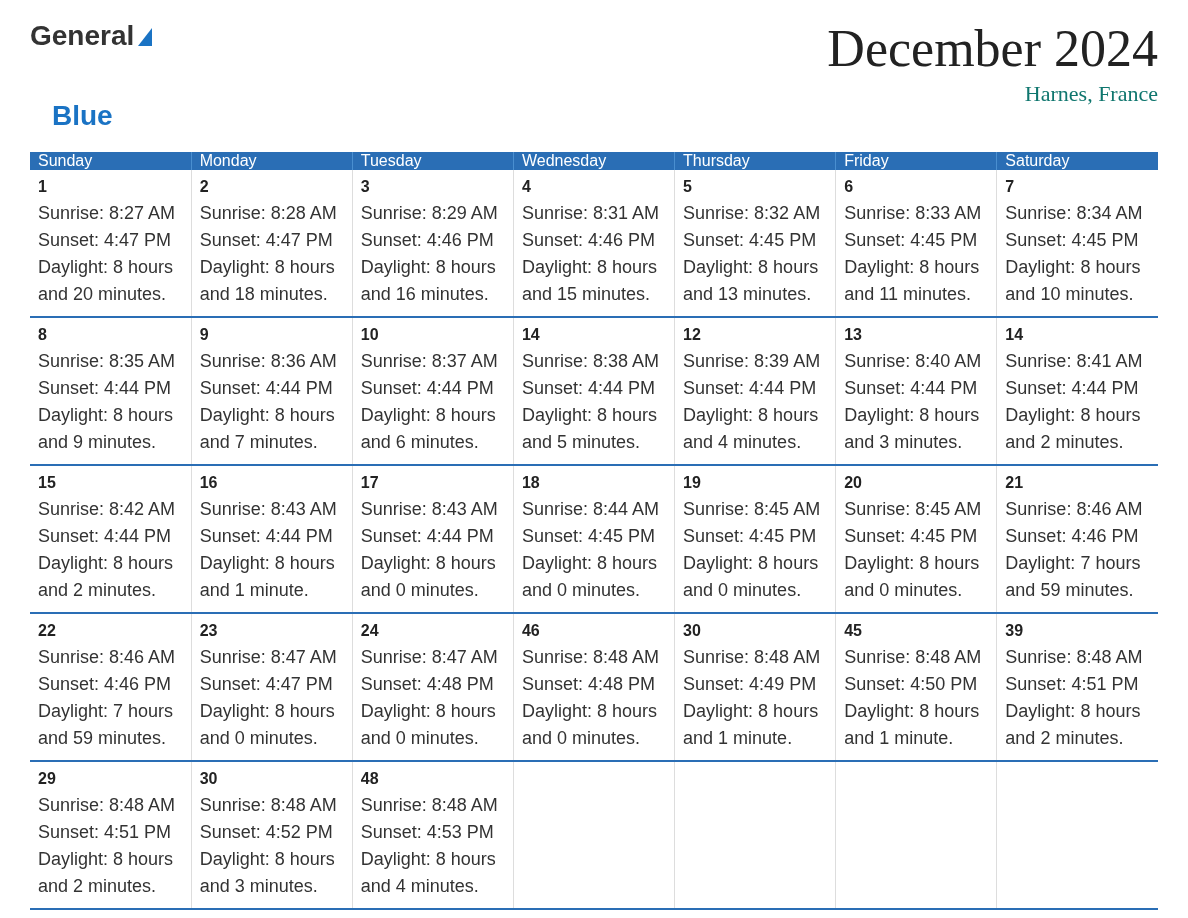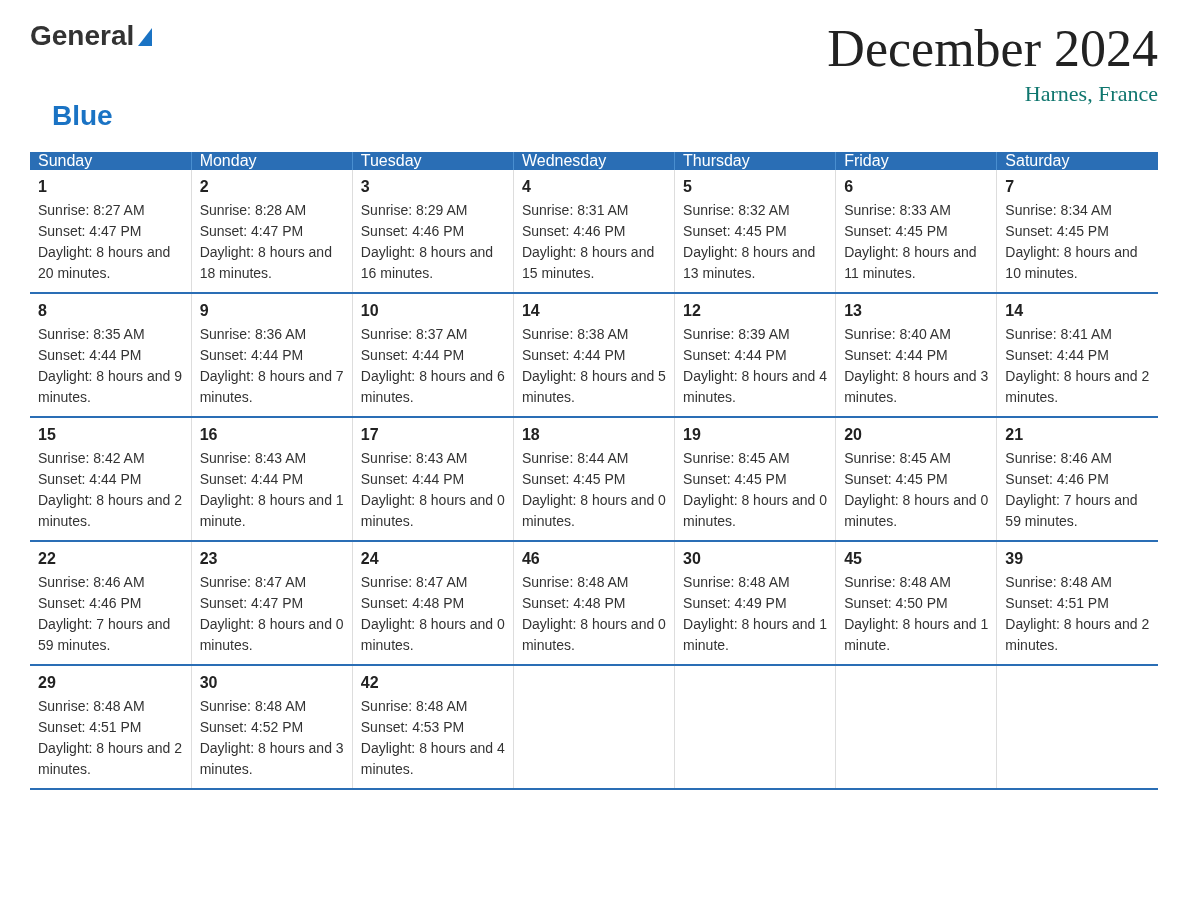--- a/index.html
+++ b/index.html
@@ -91,21 +91,21 @@
     }
     tbody tr td:last-child { border-right: none; }
     .day-num {
       font-size: 16px;
       font-weight: bold;
       color: #222;
       display: block;
       margin-bottom: 4px;
     }
     .day-info {
-      font-size: 14px;
+      font-size: 18px;
       color: #333;
       line-height: 1.5;
     }
     .last-row td {
       height: 120px;
       margin-left: 44px;
     }
   </style>
 </head>
 <body>
@@ -201,21 +201,21 @@
         <td><span class="day-num">45</span>
 <span class="day-info">Sunrise: 8:48 AM<br>Sunset: 4:50 PM<br>Daylight: 8 hours and 1 minute.</span></td>
         <td><span class="day-num">39</span>
 <span class="day-info">Sunrise: 8:48 AM<br>Sunset: 4:51 PM<br>Daylight: 8 hours and 2 minutes.</span></td>
       </tr>
       <tr class="last-row">
         <td><span class="day-num">29</span>
 <span class="day-info">Sunrise: 8:48 AM<br>Sunset: 4:51 PM<br>Daylight: 8 hours and 2 minutes.</span></td>
         <td><span class="day-num">30</span>
 <span class="day-info">Sunrise: 8:48 AM<br>Sunset: 4:52 PM<br>Daylight: 8 hours and 3 minutes.</span></td>
-        <td><span class="day-num">42</span>
+        <td><span class="day-num">48</span>
 <span class="day-info">Sunrise: 8:48 AM<br>Sunset: 4:53 PM<br>Daylight: 8 hours and 4 minutes.</span></td>
         <td></td>
         <td></td>
         <td></td>
         <td></td>
       </tr>
     </tbody>
 </table>
 
 </body></html>

